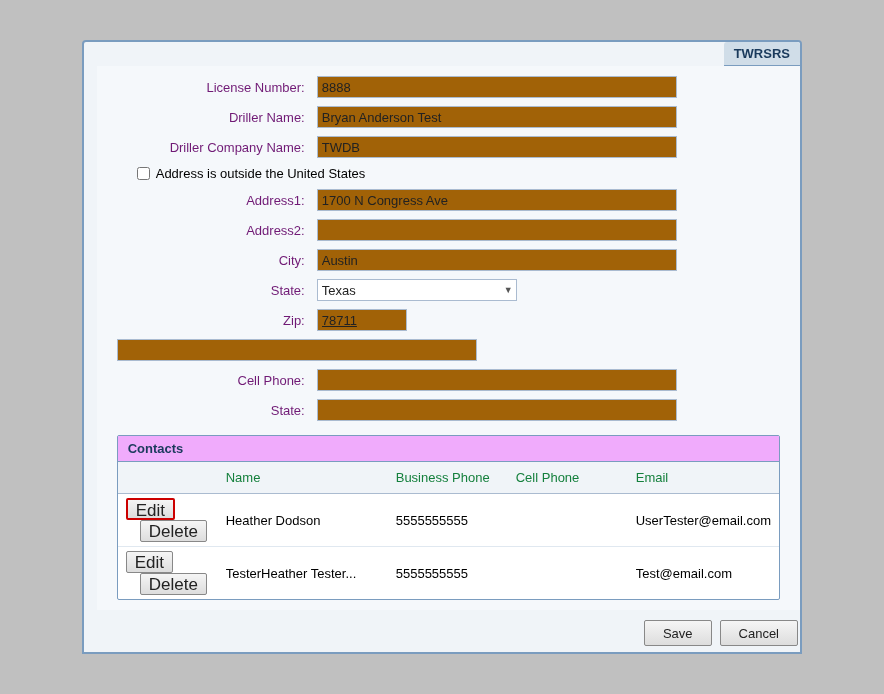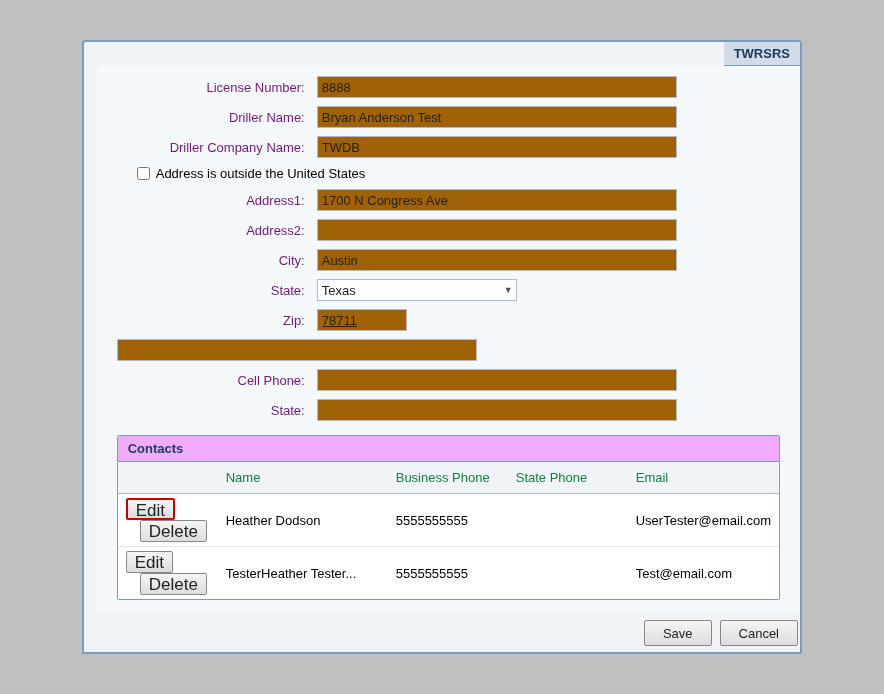--- a/index.html
+++ b/index.html
@@ -278,21 +278,21 @@
     </div>
 
     <div class="contacts-section">
       <div class="contacts-header">Contacts</div>
       <table class="contacts-table">
         <thead>
           <tr>
             <th class="col-actions"></th>
             <th class="col-name">Name</th>
             <th class="col-bphone">Business Phone</th>
-            <th class="col-cphone">State Phone</th>
+            <th class="col-cphone">Cell Phone</th>
             <th class="col-email">Email</th>
           </tr>
         </thead>
         <tbody id="contacts-tbody">
 
         <tr>
               <td><button class="btn btn-edit-highlight">Edit</button><button class="btn btn-delete">Delete</button></td>
               <td>Heather Dodson</td>
               <td>5555555555</td>
               <td></td>

